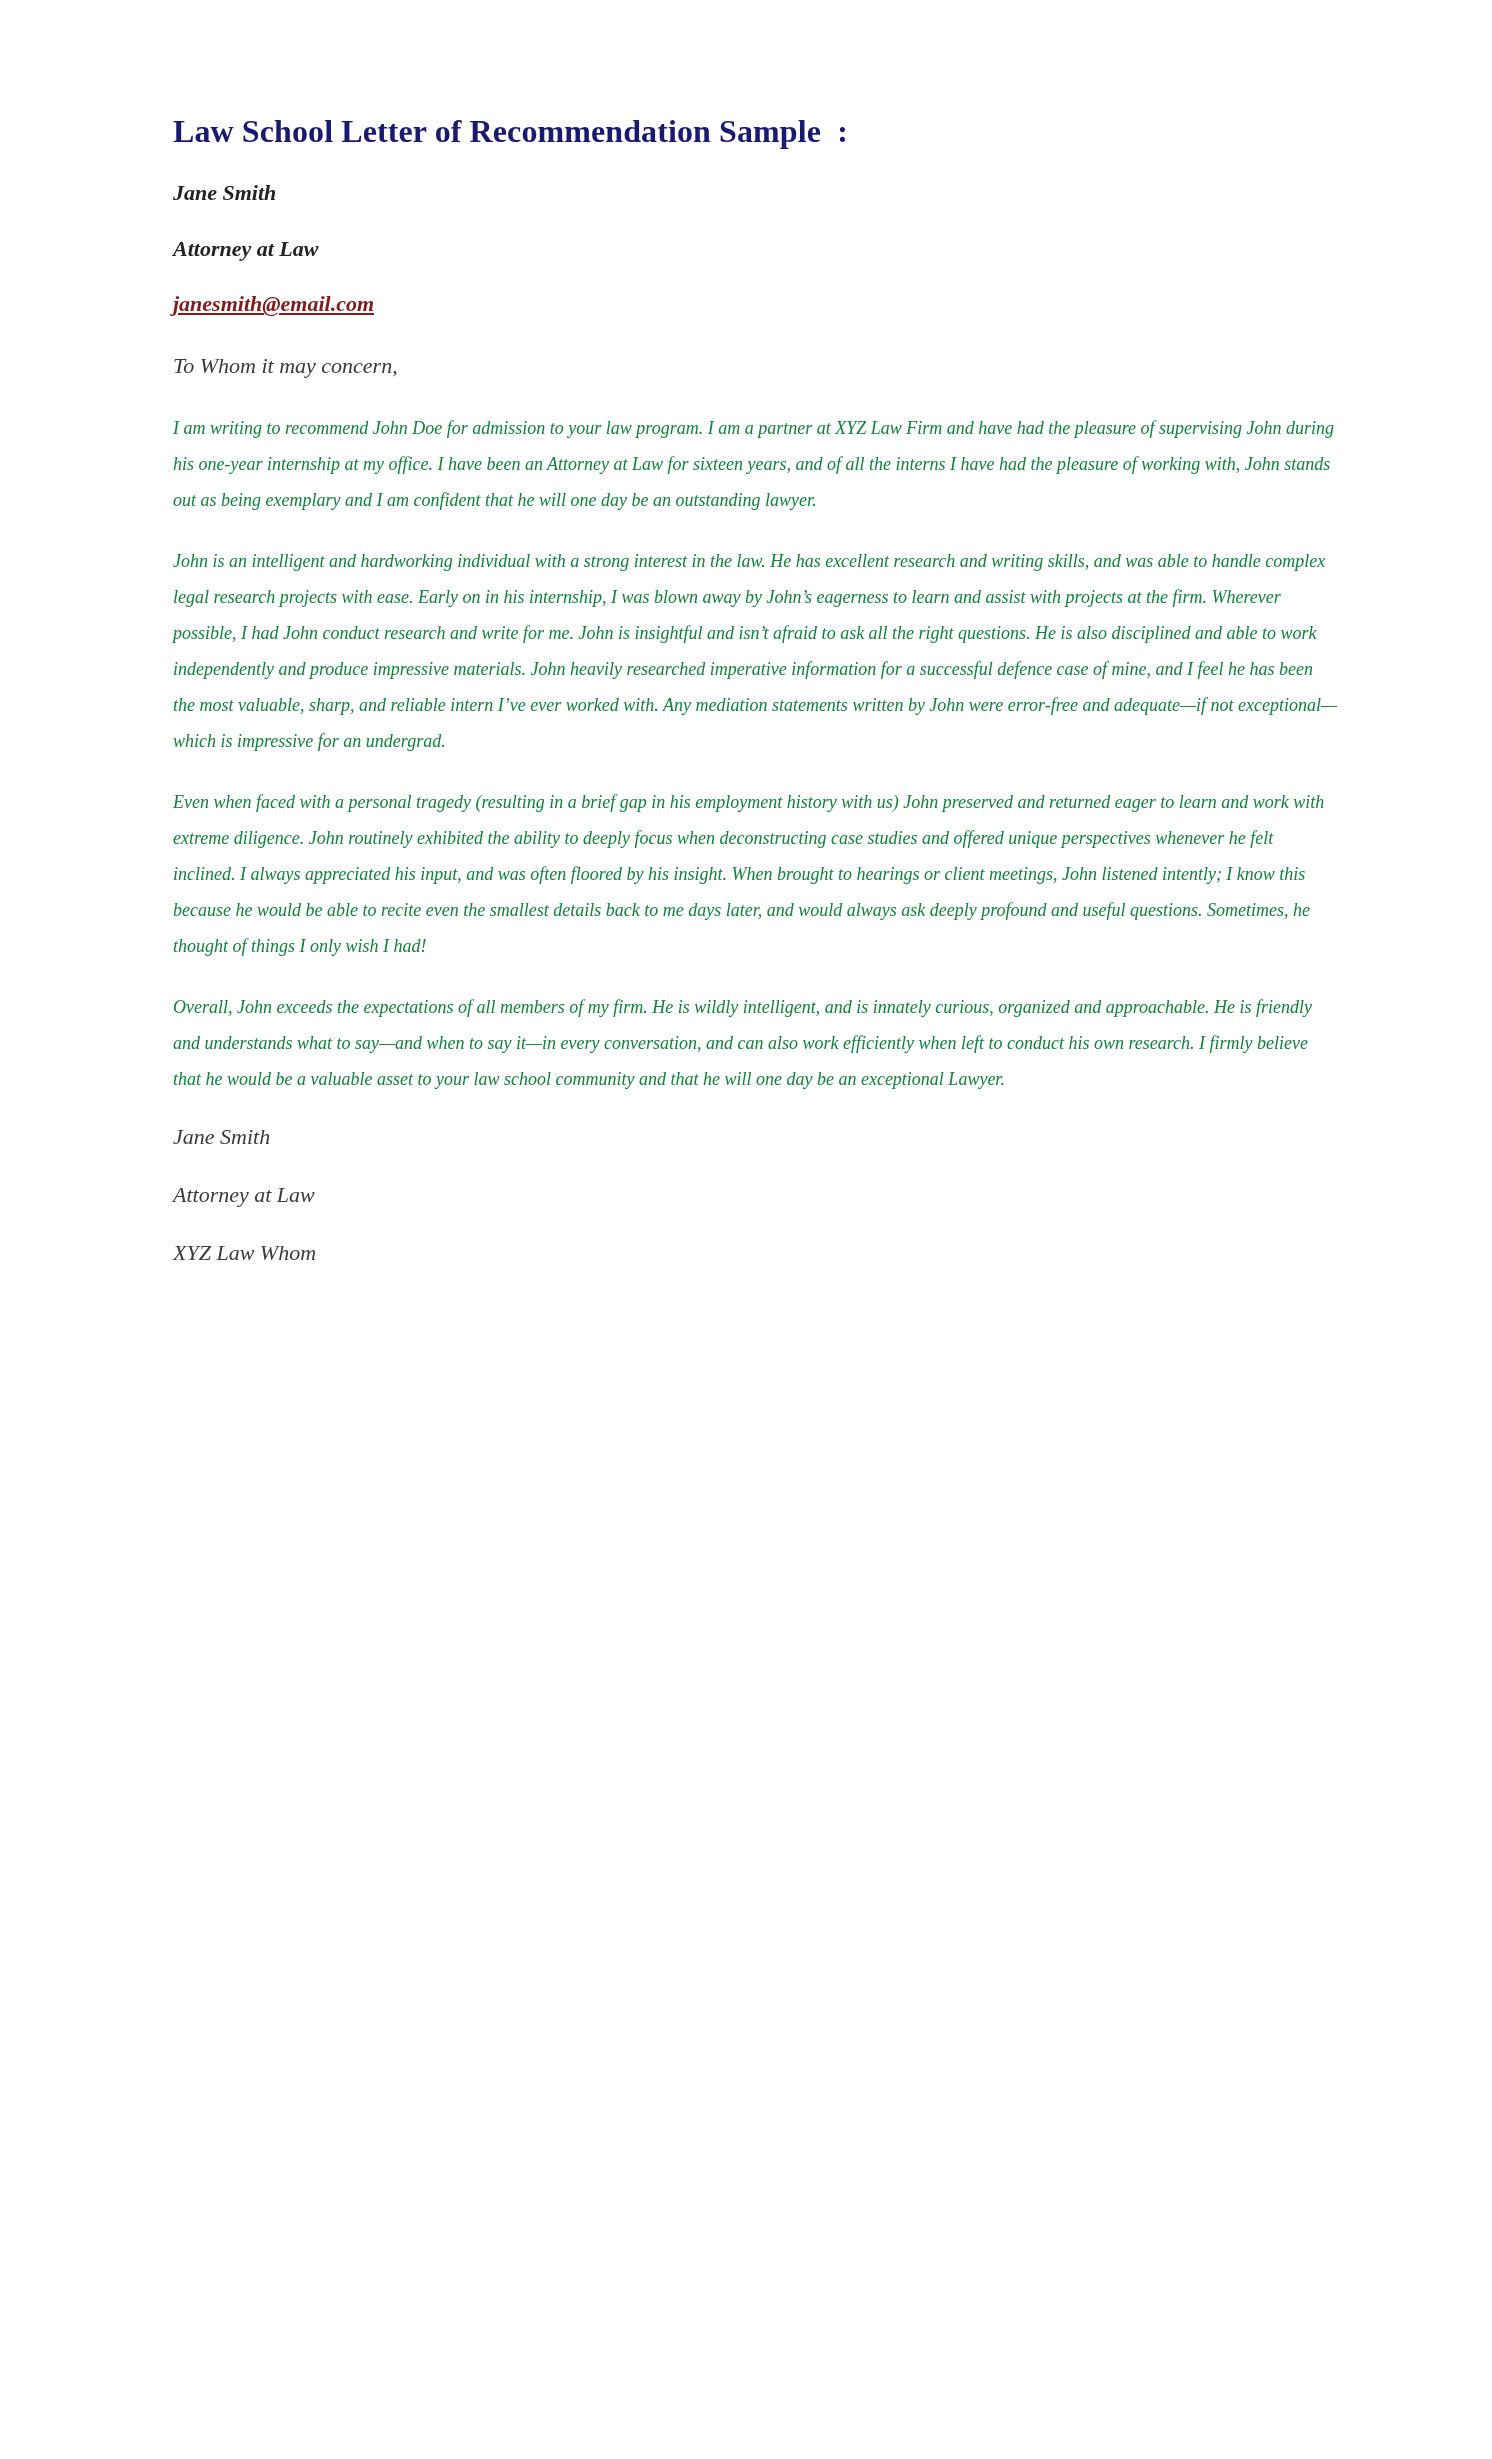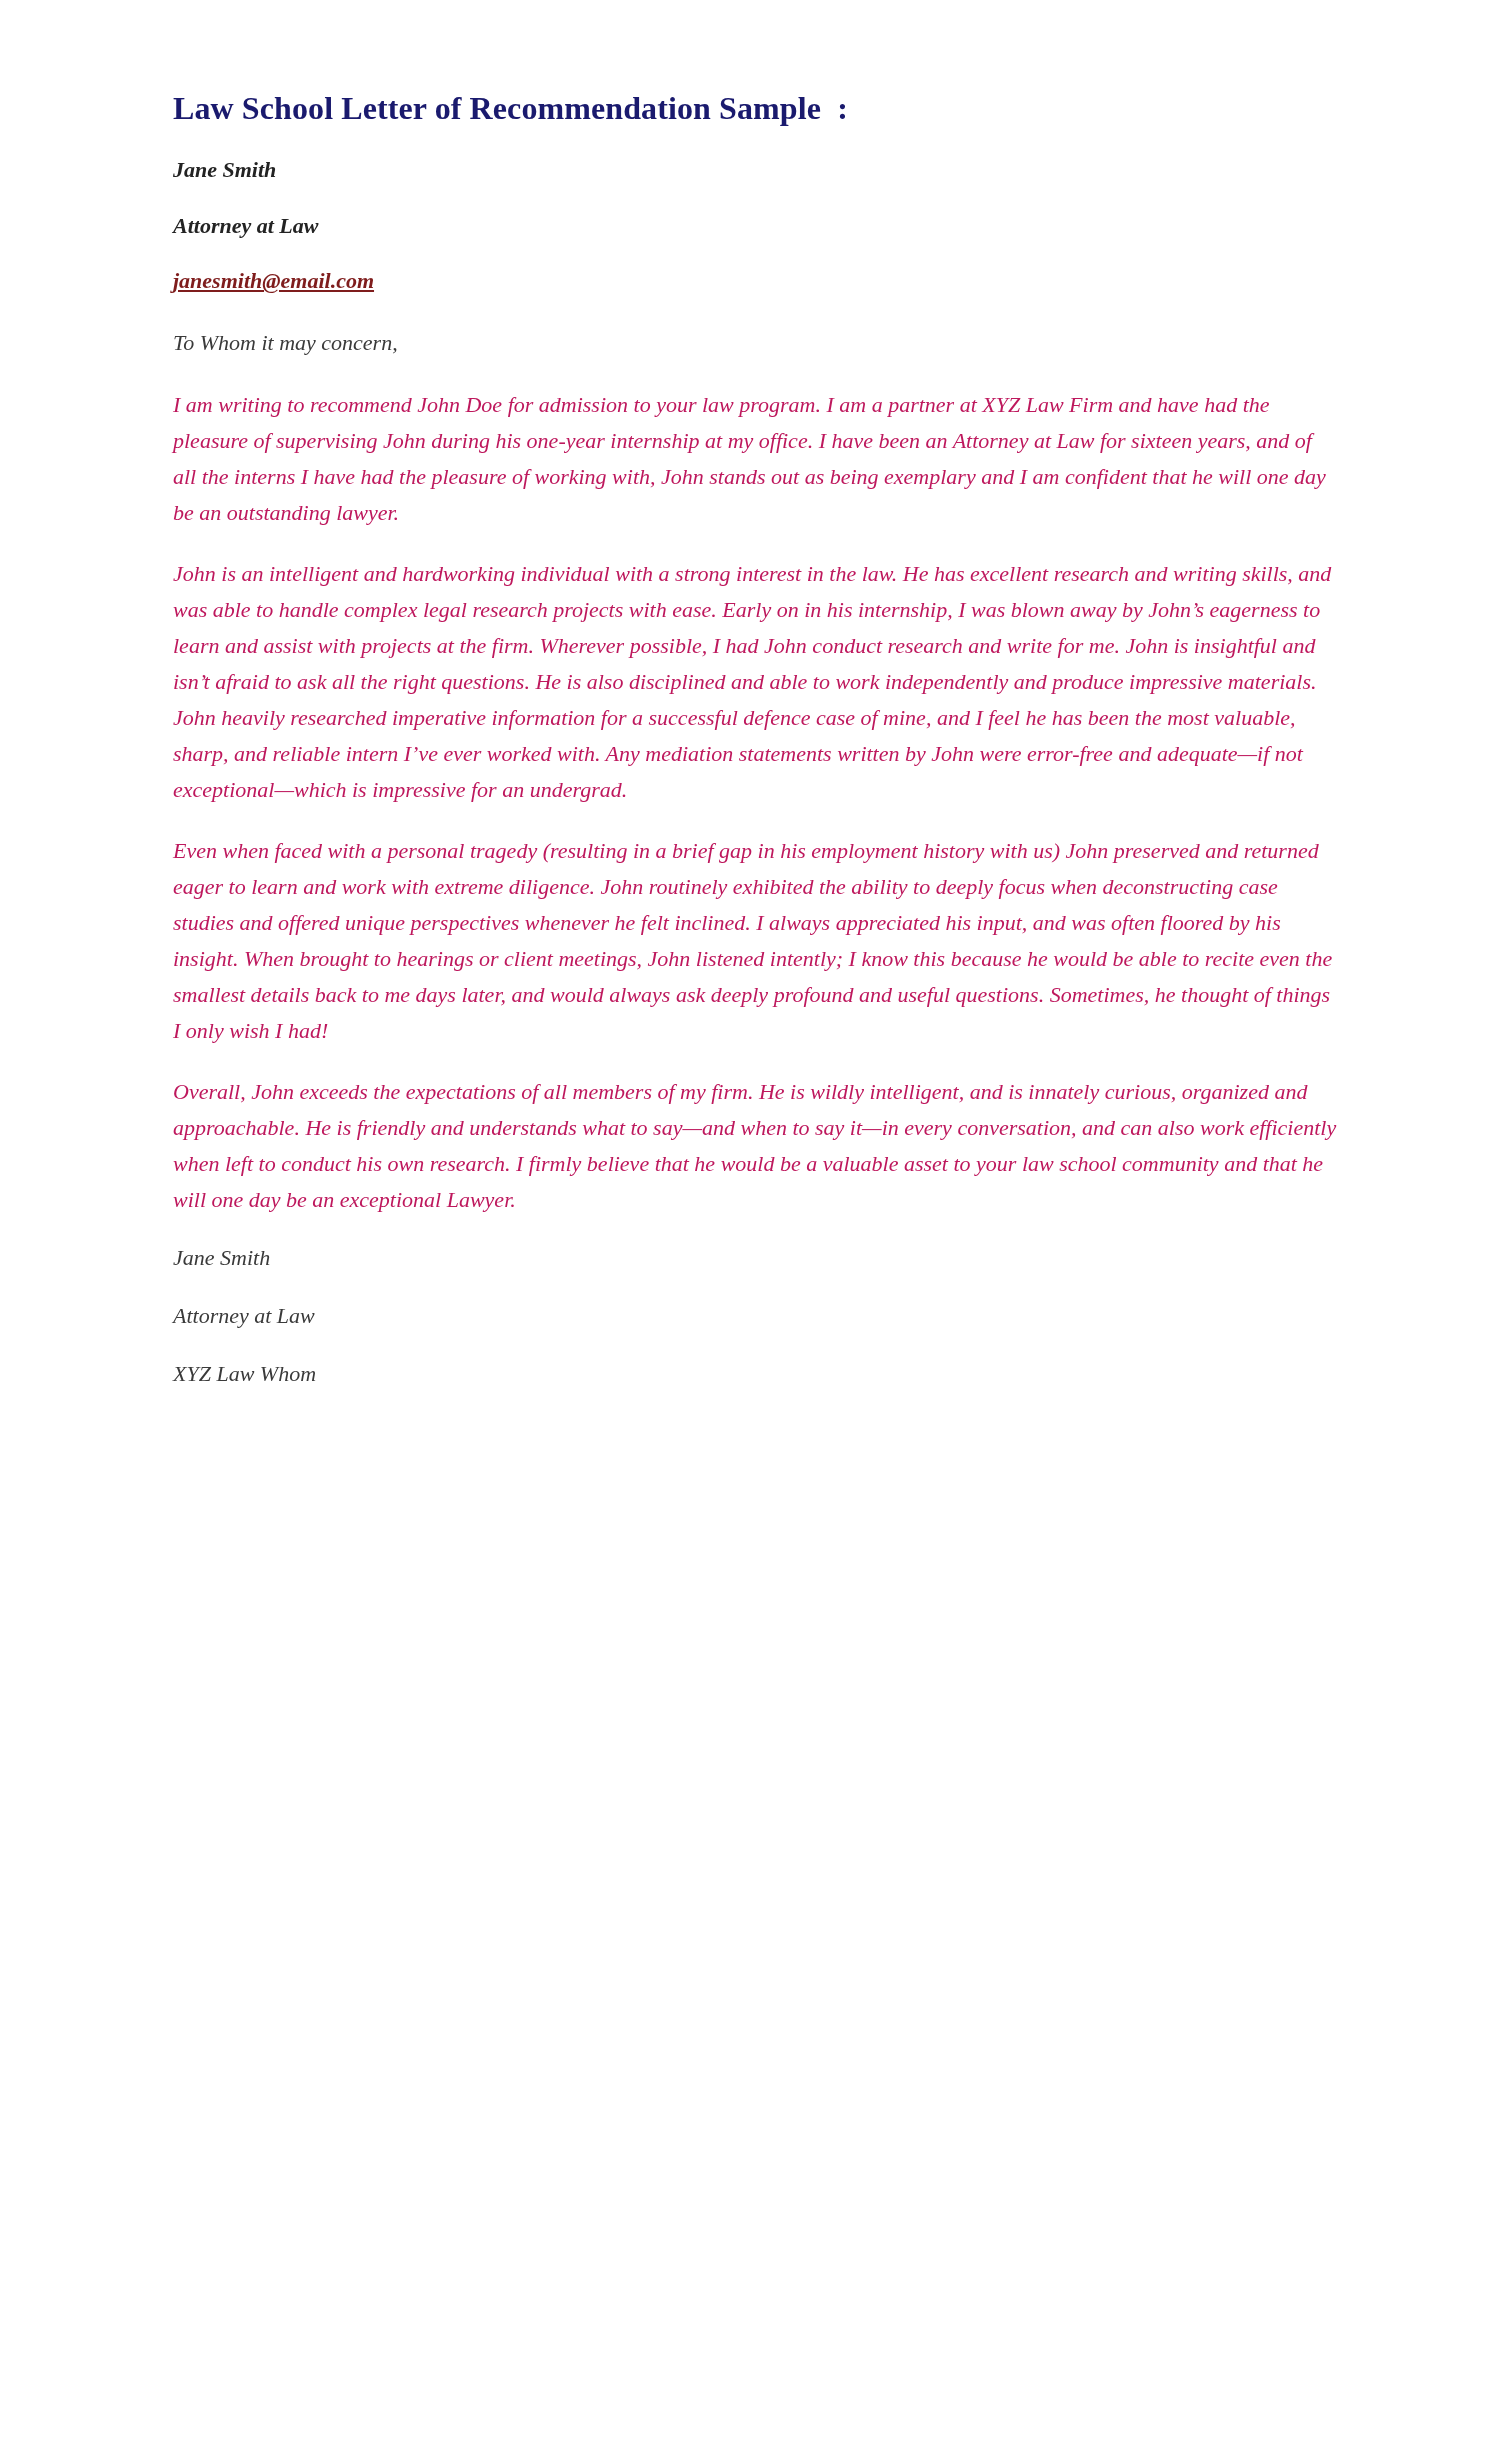--- a/index.html
+++ b/index.html
@@ -20,21 +20,21 @@
     position: relative;
     width: 1493px;
     height: 2459px;
     background: #ffffff;
     box-sizing: border-box;
   }
 
   .doc-body {
     position: absolute;
     left: 173px;
-    top: 89px;
+    top: 112px;
     width: 1164px;
   }
 
   
   .doc-title {
     font-family: "Liberation Serif", "DejaVu Serif", serif;
     font-size: 32px;
     font-weight: bold;
     font-style: normal;
     color: #1a1a6e;
@@ -76,24 +76,24 @@
     font-size: 22px;
     font-style: italic;
     font-weight: normal;
     color: #3a3a3a;
     line-height: 1.60;
     margin: 0 0 27px 0;
   }
 
   .body-par {
     font-family: "Liberation Serif", "DejaVu Serif", serif;
-    font-size: 22px;
+    font-size: 18px;
     font-style: italic;
     font-weight: normal;
-    color: #be185d;
+    color: #15803d;
     line-height: 36px;
     text-align: left;
     margin: 0 0 25px 0;
     width: 1164px;
   }
 
   
   .closing-line {
     font-family: "Liberation Serif", "DejaVu Serif", serif;
     font-size: 22px;

